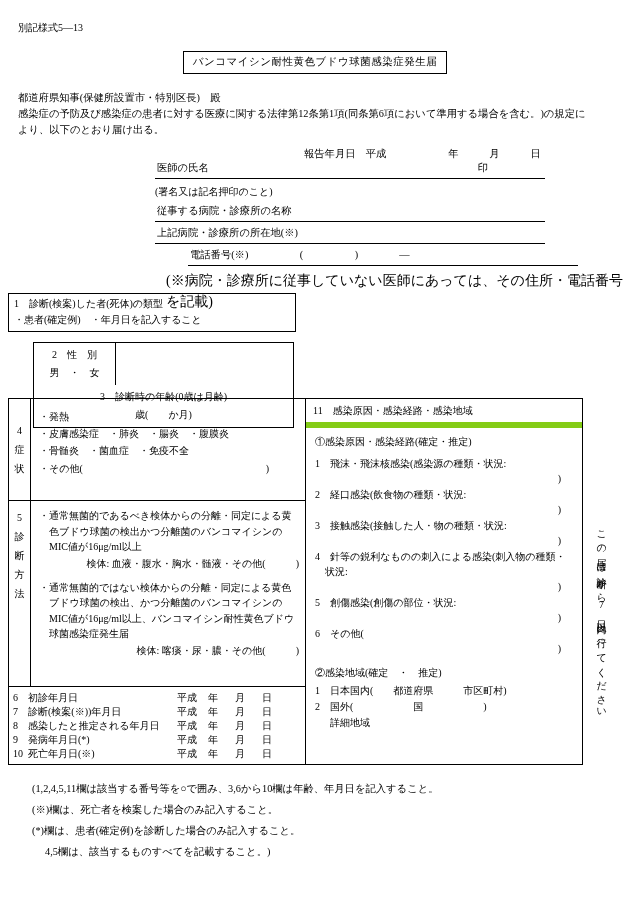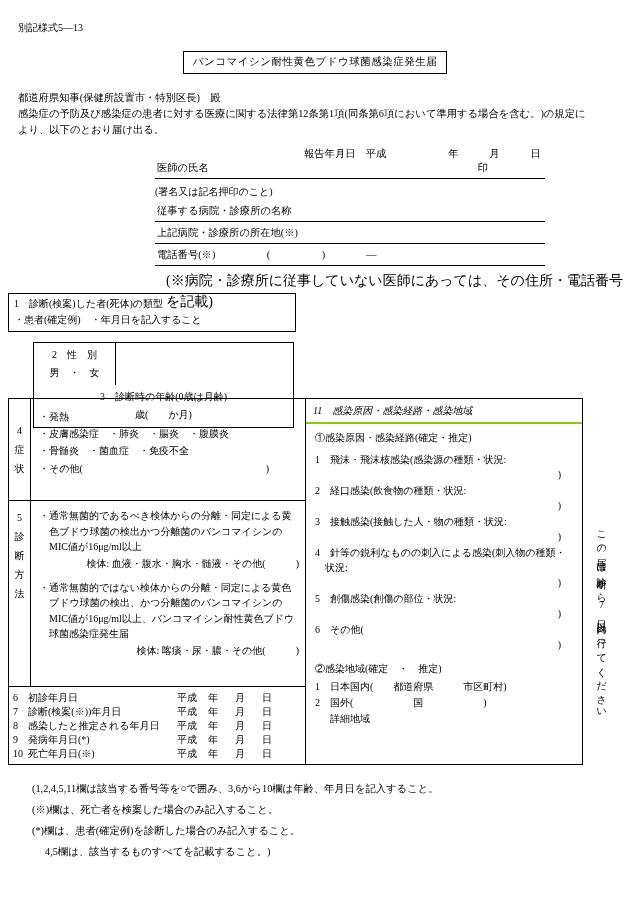--- a/index.html
+++ b/index.html
@@ -16,21 +16,21 @@
   .addressee { left: 18px; top: 90px; font-size: 10.3px; }
   .legal { left: 18px; top: 106px; width: 576px; font-size: 10.3px; line-height: 1.55; }
   .report-date { left: 304px; top: 146px; font-size: 10.3px; }
   .doctor-line { left: 155px; top: 160px; width: 390px; border-bottom: 1px solid #000;
                  display: flex; justify-content: space-between; padding: 0 0 3px 2px; font-size: 10.3px; }
   .seal-mark { margin-right: 57px; }
   .seal-note { left: 155px; top: 184px; width: 390px; text-align: left; font-size: 10px; }
   .u-line { position: absolute; left: 155px; width: 390px; border-bottom: 1px solid #000; padding: 0 0 3px 2px; font-size: 10.3px; }
   .hospital-name { top: 203px; }
   .hospital-addr { top: 225px; }
-  .phone-line { top: 247px; }
+  .phone-line { top: 247px; margin-left: 33px; }
   .asterisk-note { left: 166px; top: 270px; font-size: 14px; }
 
   .box1 { left: 8px; top: 293px; width: 288px; border: 1px solid #000; padding: 2px 5px 3px; line-height: 1.6; }
   .box23 { left: 33px; top: 342px; width: 261px; border: 1px solid #000; display: flex; text-align: center; flex-direction: column; }
   .box23 .cell { padding: 4px 2px 5px; }
   .cell-sex { width: 82px; border-right: 1px solid #000; }
   .cell-age { flex: 1; }
   .cell-title { margin-bottom: 3px; }
 
   .main-table { left: 8px; top: 398px; width: 575px; height: 367px; border: 1px solid #000; display: flex; }
@@ -47,21 +47,21 @@
   .s5-specimen { padding-left: 1.4em; margin: 1px 0 9px; text-align: right; }
 
   .date-rows { flex: 1; padding: 4px 16px 0 4px; display: flex; flex-direction: column; }
   .date-row { display: flex; line-height: 1.4; }
   .dr-num { width: 15px; }
   .dr-label { flex: 1; }
   .dr-era { width: 31px; }
   .dr-col { width: 27px; }
 
   .right-col { flex: 1; display: flex; flex-direction: column; }
-  .s11-title { padding: 4px 7px; border-bottom: 2px solid #84cc16; font-style: italic; }
+  .s11-title { padding: 4px 7px; border-bottom: 6px solid #84cc16; }
   .s11-body { flex: 1; padding: 6px 9px 0; }
   .s11-heading { margin-bottom: 7px; }
   .s11-item { margin-bottom: 1px; }
   .s11-text { padding-left: 1em; text-indent: -1em; line-height: 1.5; }
   .s11-tail { text-align: right; padding-right: 12px; line-height: 1.5; }
   .s11-region-heading { margin: 9px 0 3px; }
   .s11-line { line-height: 1.62; }
   .s11-detail { padding-left: 15px; }
 
   .vertical-note { left: 594px; top: 524px; height: 262px; writing-mode: vertical-rl; text-orientation: upright;

